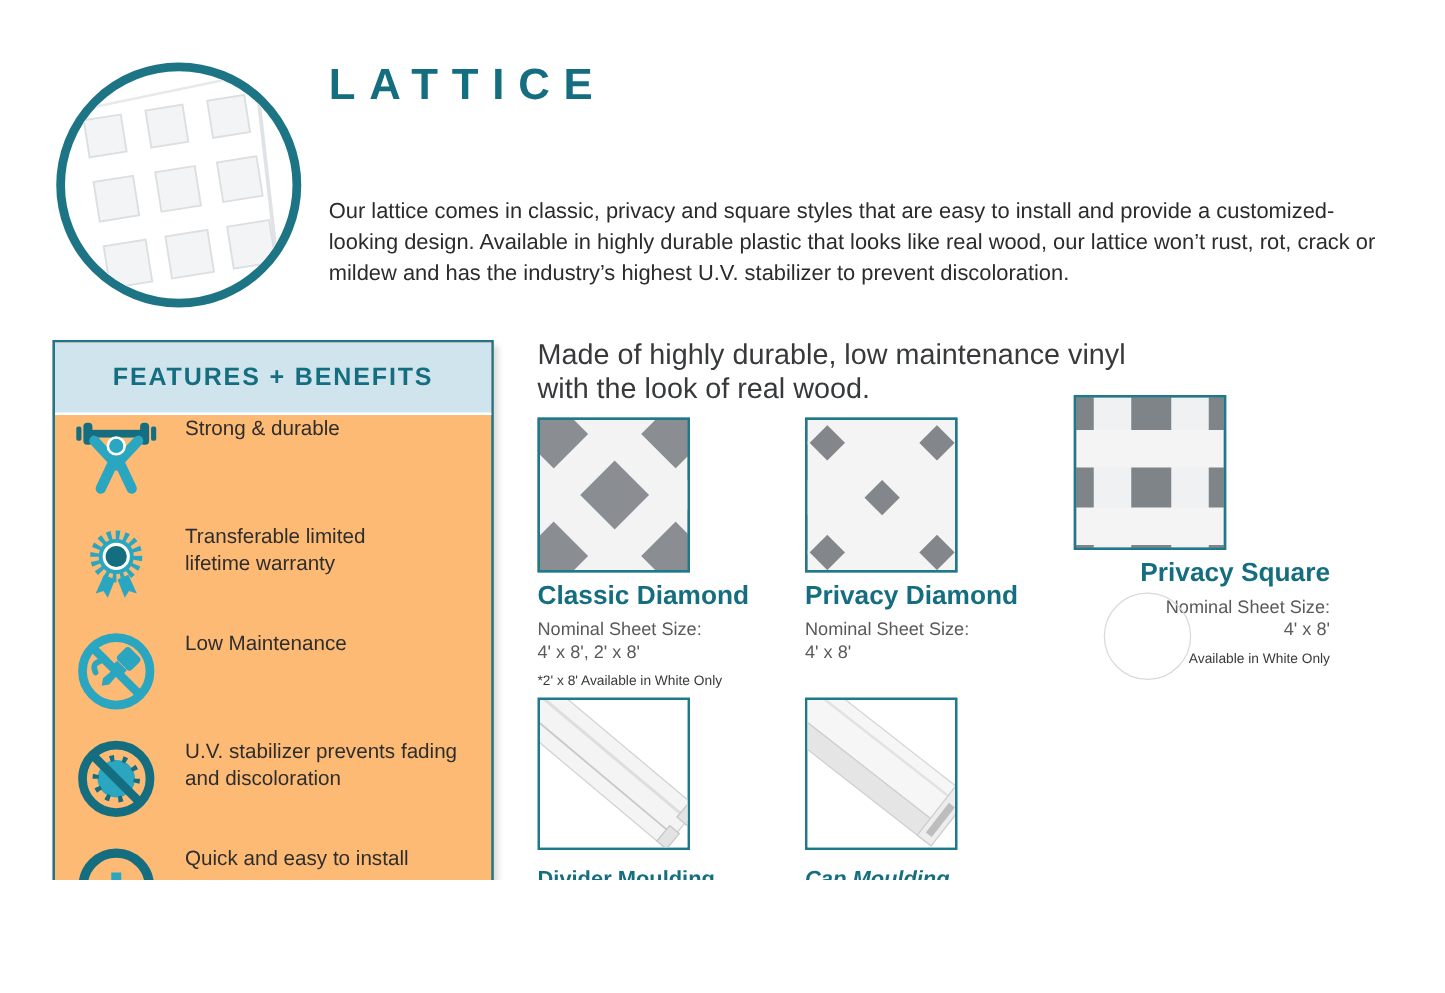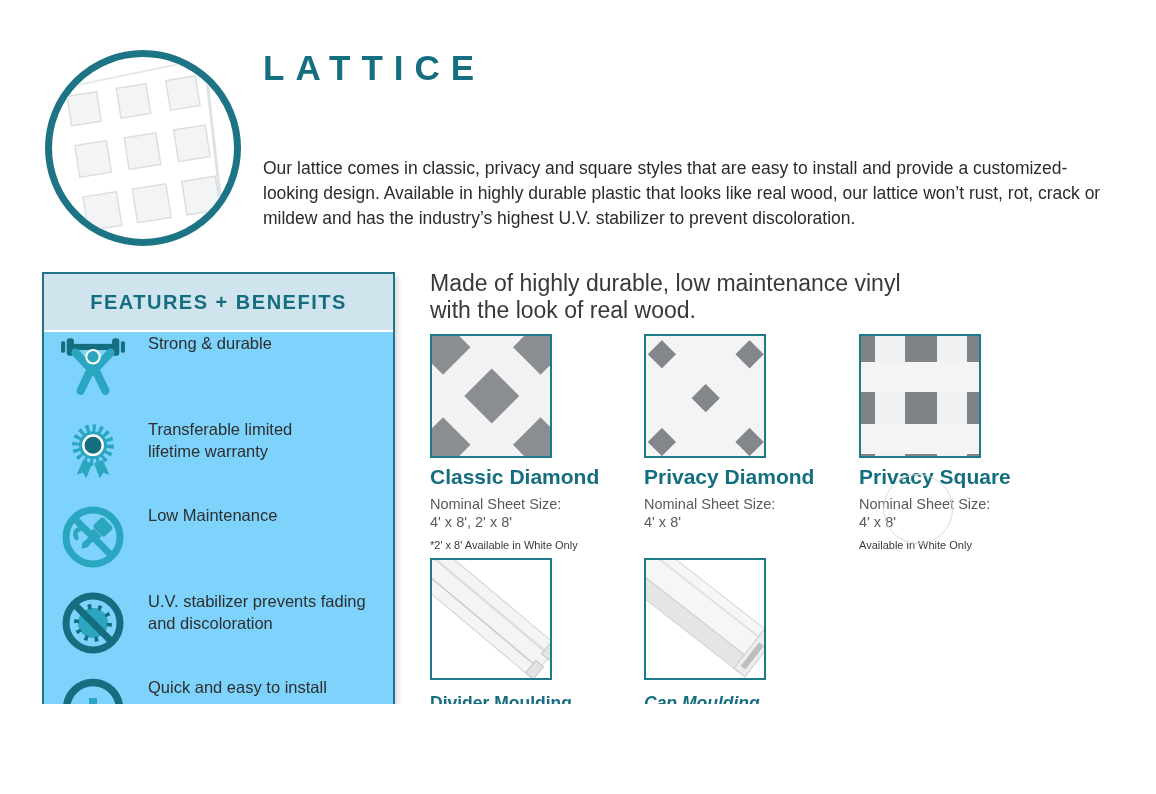--- a/index.html
+++ b/index.html
@@ -13,21 +13,21 @@
 
   
   .title{position:absolute;left:263px;top:48px;font-size:35px;font-weight:bold;
     letter-spacing:11px;color:#156e80;}
   .para{position:absolute;left:263px;width:858px;font-size:17.5px;line-height:25px;color:#2b2b2b;}
   .para1{top:92px;}
   .para2{top:156px;}
 
   
   .features{position:absolute;left:42px;top:272px;width:349px;height:501px;
-    border:2px solid #20758a;background:#7dd3fc;box-shadow:3px 4px 5px rgba(0,0,0,.15);}
+    border:2px solid #20758a;background:#fdba74;box-shadow:3px 4px 5px rgba(0,0,0,.15);}
   .features-header{height:56px;background:#cfe4ec;border-bottom:2px solid #ffffff;
     display:flex;align-items:center;justify-content:center;
     font-size:20px;font-weight:bold;letter-spacing:1.5px;color:#156e80;}
   .feature-row{display:flex;gap:22px;height:86px;padding-left:16px;}
   .feature-row:first-of-type{margin-top:10px;}
   .feature-icon{width:66px;height:66px;flex:0 0 66px;display:flex;align-items:center;justify-content:center;}
   .feature-label{font-size:16.5px;line-height:22px;color:#2e2e2e;white-space:pre-line;max-width:235px;}
 
   
   .products-intro{position:absolute;left:430px;top:270px;width:520px;
@@ -36,21 +36,21 @@
   .product-card{position:absolute;width:205px;}
   .product-img{width:118px;height:120px;border:2px solid #1d7a8a;overflow:hidden;background:#8a8e92;}
   .product-img svg{display:block;}
   .product-name{margin-top:7px;font-size:21px;font-weight:bold;color:#156e80;}
   .product-sheet{margin-top:7px;font-size:14.5px;line-height:17px;color:#595a5c;}
   .product-sizes{font-size:14.5px;line-height:19px;color:#595a5c;}
   .product-note{margin-top:7px;font-size:11px;color:#3a3a3a;}
 
   .card-0{left:430px;top:334px;}
   .card-1{left:644px;top:334px;}
-  .card-2{left:859px;top:334px;}
+  .card-2{left:859px;top:316px;text-align:right;}
 
   .moulding-card{position:absolute;width:160px;}
   .moulding-img{width:118px;height:118px;border:2px solid #1d7a8a;background:#ffffff;overflow:hidden;}
   .moulding-name{margin-top:13px;font-size:17.5px;font-weight:bold;color:#156e80;}
   .mould-0{left:430px;top:558px;}
   .mould-1{left:644px;top:558px;font-style:italic;}
 
   .watermark-circle{position:absolute;left:883px;top:474px;width:68px;height:68px;
     border:1px solid #d9d9d9;border-radius:50%;pointer-events:none;}
 </style>

